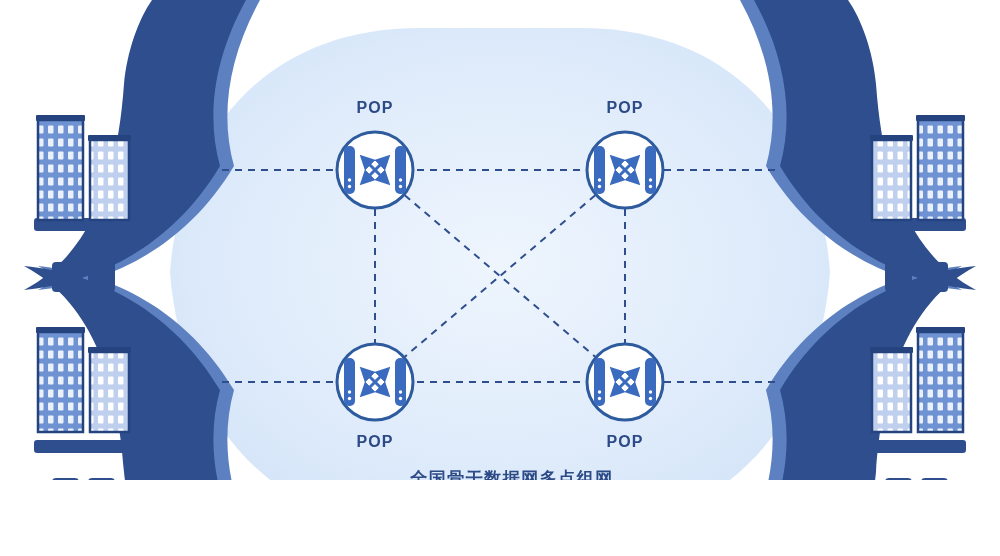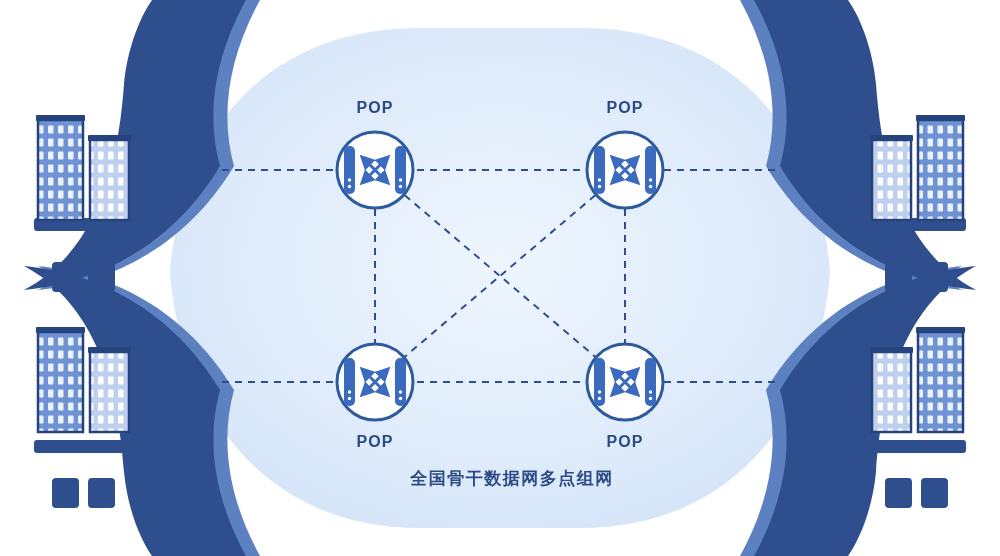--- a/index.html
+++ b/index.html
@@ -1,17 +1,17 @@
 <!DOCTYPE html>
 <html><head>
 <meta charset="utf-8">
 <style>
   html,body{margin:0;padding:0;background:#ffffff;}
   .stage{
-    width:1000px;height:556px;position:relative;overflow:hidden;
+    width:1000px;height:480px;position:relative;overflow:hidden;
     background:#ffffff;font-family:"Liberation Sans","DejaVu Sans",sans-serif;
   }
   svg{display:block;}
   text{
     font-family:"Liberation Sans","DejaVu Sans",sans-serif;
     font-weight:bold;fill:#2b4a86;
   }
   .pop-label{font-size:16px;letter-spacing:1px;}
   .caption{font-size:17px;letter-spacing:1.5px;}
 </style>

